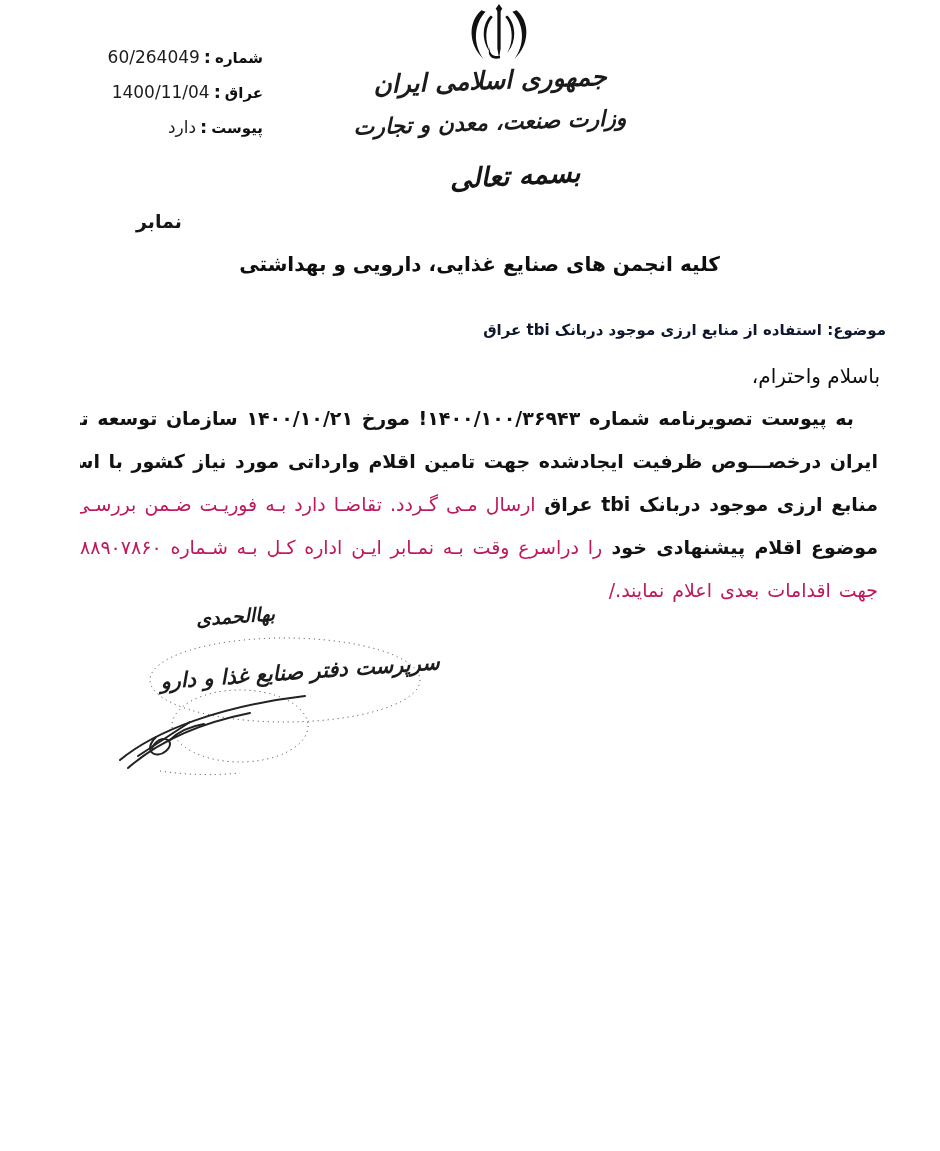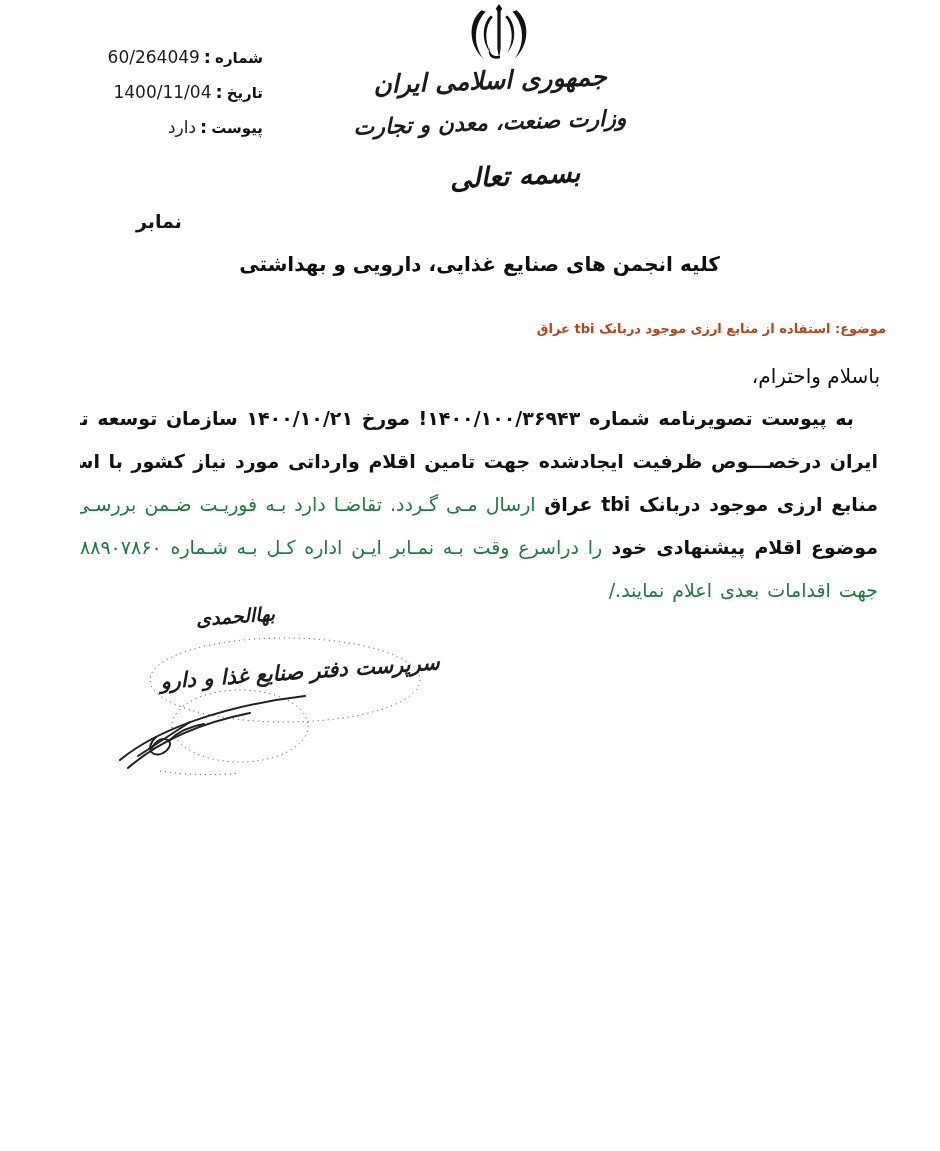--- a/index.html
+++ b/index.html
@@ -27,49 +27,49 @@
     font-style:italic;font-size:22px;font-weight:bold;color:#1b1b1b;transform:rotate(-2deg);}
   .h-basmala{position:absolute;top:160px;left:415px;width:200px;text-align:center;
     font-style:italic;font-size:27px;font-weight:bold;color:#151515;transform:rotate(-3deg);}
   
   .fax{position:absolute;top:210px;left:136px;font-size:19px;font-weight:bold;}
   
   .recipient{position:absolute;top:252px;right:220px;font-size:20px;font-weight:bold;
     white-space:nowrap;color:#0e0e0e;}
   
   .subject{position:absolute;top:321px;right:54px;left:300px;text-align:right;
-    font-size:13px;font-weight:bold;color:#c2410c;}
+    font-size:15px;font-weight:bold;color:#0f172a;}
   .salutation{position:absolute;top:364px;right:60px;font-size:20px;font-weight:normal;color:#0e0e0e;}
   
   .body-par{position:absolute;top:397px;right:62px;left:80px;font-size:19px;color:#1e1e1e;}
   .body-line{line-height:43px;height:43px;text-align:justify;text-align-last:justify;
     word-spacing:2px;white-space:nowrap;overflow:hidden;}
   .body-line.first{padding-right:24px;}
   .body-line.last{text-align-last:right;}
   .seg-b{font-weight:bold;color:#121212;}
-  .seg-r{font-weight:normal;color:#15803d;}
+  .seg-r{font-weight:normal;color:#be185d;}
   
   .sig-name{position:absolute;top:605px;left:196px;font-size:19px;font-weight:bold;
     font-style:italic;transform:rotate(-4deg);color:#1a1a1a;}
   .sig-scribble{position:absolute;top:628px;left:100px;width:360px;height:150px;}
   .sig-title{position:absolute;top:660px;left:150px;width:300px;text-align:center;
     font-size:21px;font-weight:bold;font-style:italic;transform:rotate(-4deg);
     color:#1c1c1c;white-space:nowrap;}
 </style>
 </head>
 <body>
 
 <div class="paper">
 
   <div class="meta">
     <div class="meta-row">
       <span class="meta-label">شماره</span><span class="meta-sep">:</span><span class="meta-value">60/264049</span>
     </div>
     <div class="meta-row">
-      <span class="meta-label">تاریخ</span><span class="meta-sep">:</span><span class="meta-value">1400/11/04</span>
+      <span class="meta-label">عراق</span><span class="meta-sep">:</span><span class="meta-value">1400/11/04</span>
     </div>
     <div class="meta-row">
       <span class="meta-label">پیوست</span><span class="meta-sep">:</span><span class="meta-value">دارد</span>
     </div>
   </div>
 
   <svg class="emblem" viewBox="0 0 90 60" aria-hidden="true">
     <g fill="#111111">
 
       <path d="M43.4,7 h3.2 v38 l-1.6,9 l-1.6,-9 z"></path>

